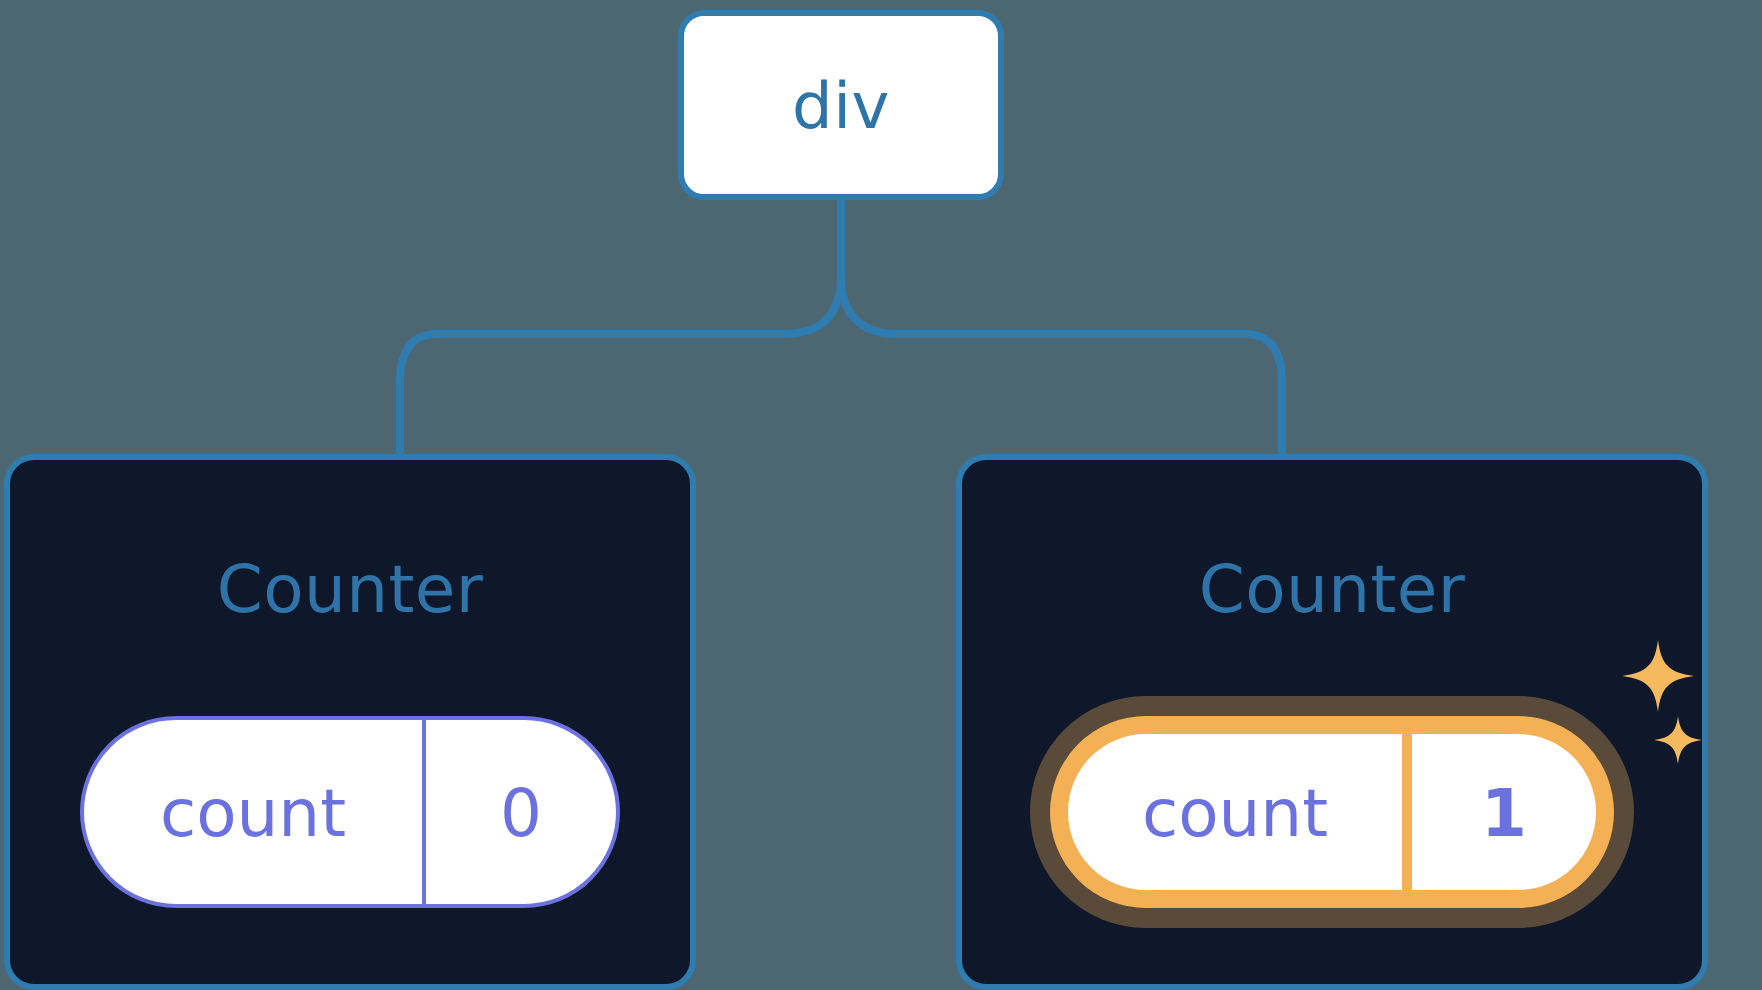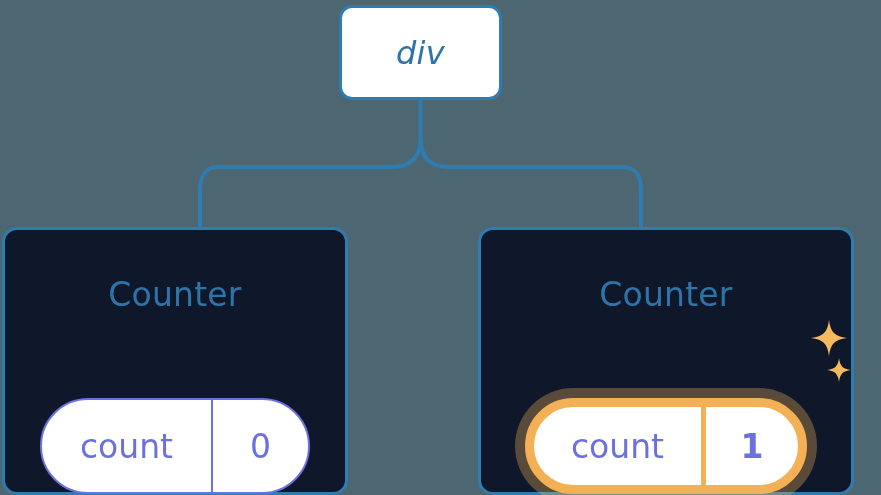--- a/index.html
+++ b/index.html
@@ -39,21 +39,20 @@
     top: 5px;
     width: 163px;
     height: 95px;
     box-sizing: border-box;
     background: #ffffff;
     border: 3px solid #2e7cb0;
     border-radius: 13px;
     display: flex;
     align-items: center;
     justify-content: center;
-    font-style: italic;
   }
   .root-label {
     font-size: 32px;
     font-weight: 400;
     color: #2e74a8;
     letter-spacing: 0.3px;
     line-height: 1;
   }
 
   
@@ -84,21 +83,20 @@
   }
 
   
   .pill-wrap {
     position: absolute;
     top: 128px;
     display: flex;
     align-items: center;
     justify-content: center;
     width: 100%;
-    margin-top: 40px;
   }
   .pill {
     position: relative;
     display: flex;
     align-items: stretch;
     height: 96px;
     box-sizing: border-box;
     border-radius: 999px;
     background: #ffffff;
   }

